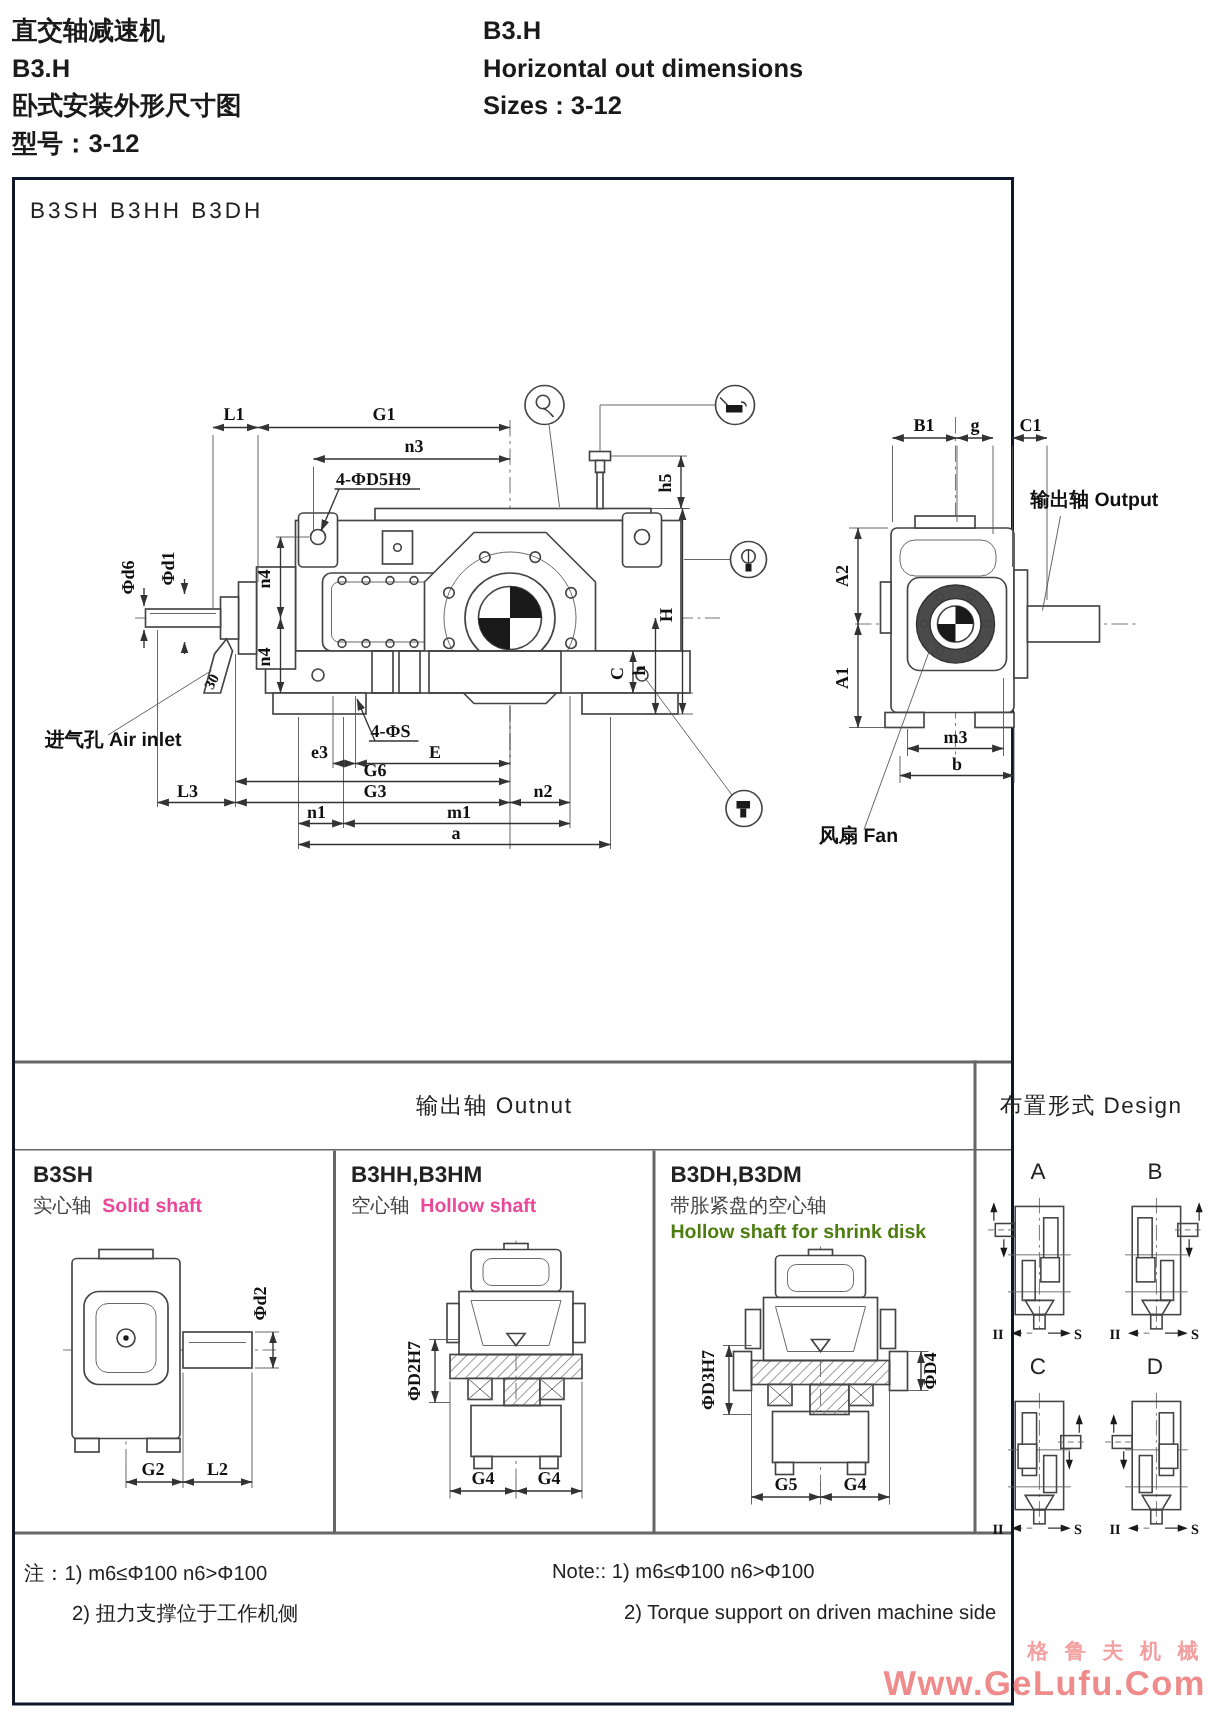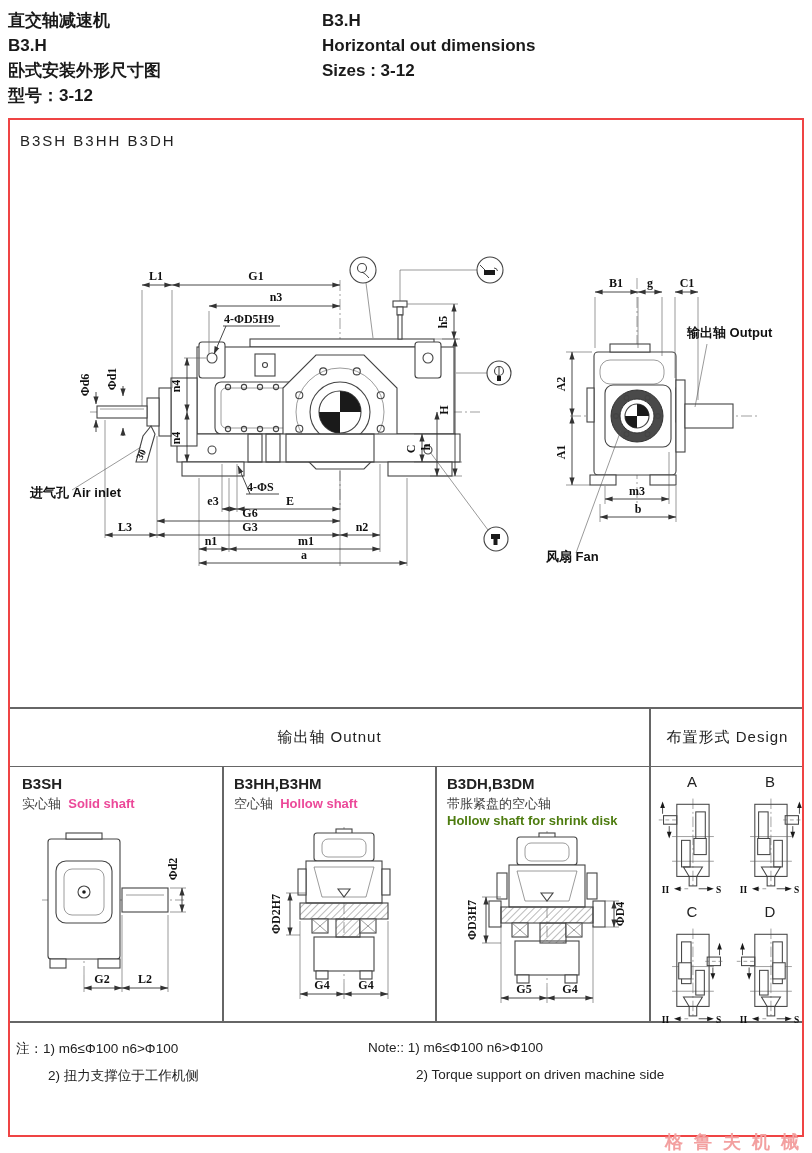--- a/index.html
+++ b/index.html
@@ -3,36 +3,36 @@
 <meta charset="utf-8">
 <style>
   html,body{margin:0;padding:0;}
   body{
     width:812px;height:1153px;position:relative;background:#fff;
     font-family:"Liberation Sans",sans-serif;color:#1a1a1a;overflow:hidden;
   }
   .hdr-col{position:absolute;top:8px;font-weight:bold;line-height:25px;font-size:17px;white-space:nowrap;}
   #hdr-zh{left:8px;}
   #hdr-en{left:322px;}
-  .box{position:absolute;left:8px;top:118px;width:796px;height:1019px;border:2px solid #ef4444;box-sizing:border-box;}
+  .box{position:absolute;left:8px;top:118px;width:668px;height:1019px;border:2px solid #0f172a;box-sizing:border-box;}
   .models{position:absolute;left:10px;top:12px;font-size:15px;font-weight:500;letter-spacing:2px;color:#222;}
   .hline,.vline{position:absolute;background:#666;}
   .hline{height:1.5px;left:0;right:0;}
   .vline{width:1.5px;}
   .thead{position:absolute;top:587px;height:60px;display:flex;align-items:center;justify-content:center;font-size:15px;color:#222;letter-spacing:1px;}
   .cell{position:absolute;top:647px;height:255px;box-sizing:border-box;}
   .cell-title{position:absolute;left:12px;top:8px;font-size:15px;font-weight:bold;color:#222;}
   .cell-sub{position:absolute;left:12px;top:28px;font-size:13px;color:#444;white-space:nowrap;}
   .cell-sub b{color:#ec4899;}
   .cell-sub2{position:absolute;left:12px;top:46px;font-size:13px;font-weight:bold;color:#4d7c0f;white-space:nowrap;}
   .dsg{position:absolute;width:74px;}
   .dsg-label{text-align:center;font-size:15px;color:#222;height:18px;}
   .note{position:absolute;font-size:13.5px;color:#222;white-space:nowrap;}
   .wm{position:absolute;right:8px;text-align:right;z-index:9;font-weight:bold;line-height:1.2;}
-  .wm .l1{color:#f3a0a0;font-size:18px;letter-spacing:11px;margin-right:-6px;margin-top:40px;}
+  .wm .l1{color:#f3a0a0;font-size:14px;letter-spacing:11px;margin-right:-6px;}
   .wm .l2{color:#ef8b8b;font-size:23px;letter-spacing:1px;}
   svg{position:absolute;left:0;top:0;}
   svg .o{fill:none;stroke:#444;stroke-width:1.1;}
   svg .ow{fill:#fff;stroke:#444;stroke-width:1.1;}
   svg .thin{fill:none;stroke:#666;stroke-width:.65;}
   svg .ext{fill:none;stroke:#555;stroke-width:.6;}
   svg .dim{fill:none;stroke:#333;stroke-width:.9;}
   svg .cl{fill:none;stroke:#777;stroke-width:.7;stroke-dasharray:11 3 2 3;}
   svg .dsh{stroke-dasharray:4 3;}
   svg .fillc{fill:#1a1a1a;stroke:none;}

